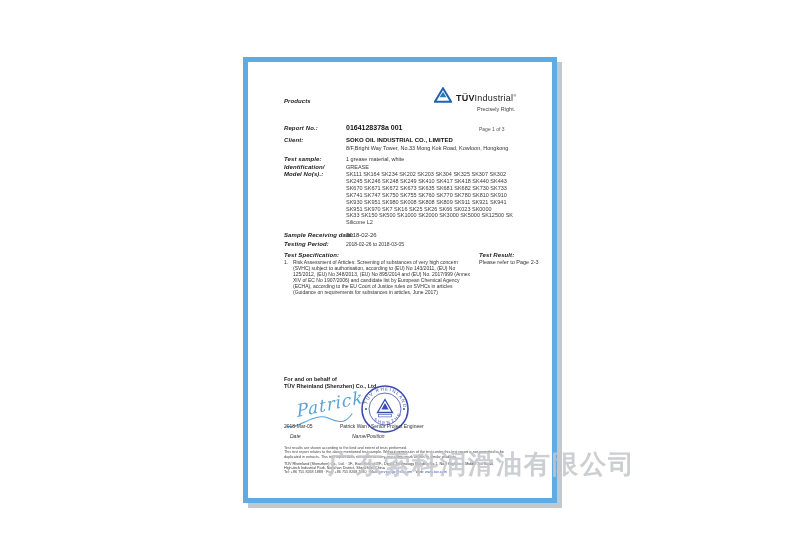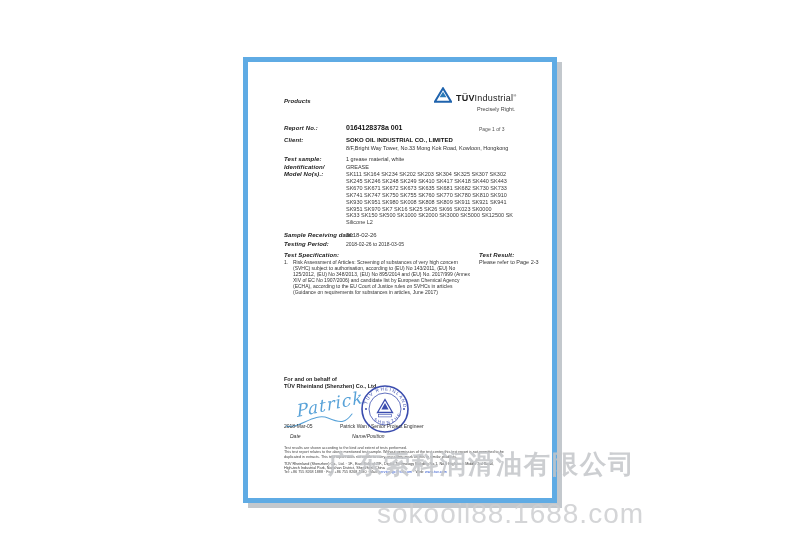--- a/index.html
+++ b/index.html
@@ -176,15 +176,14 @@
       <div class="gap"></div>
       <div class="addr1">TÜV Rheinland (Shenzhen) Co., Ltd. · 1F., East Side of 2/F., Digital Technology Building No.1, No.9 High-tech Middle 3rd Road,</div>
       <div class="addr1">High-tech Industrial Park, Nanshan District, Shenzhen, China</div>
       <div>
         <span>Tel: +86 755 8268 1888 · Fax: +86 755 8268 1180 · Mail: </span><span class="link">service-gc@tuv.com</span><span> · Web: </span><span class="link">www.tuv.com</span>
       </div>
     </div>
   </div>
 
   <div class="wm-cn">广东索科润滑油有限公司</div>
-  <div class="wm-url">sokooil88.1688.com</div>
 
 </div>
 
 </body></html>

